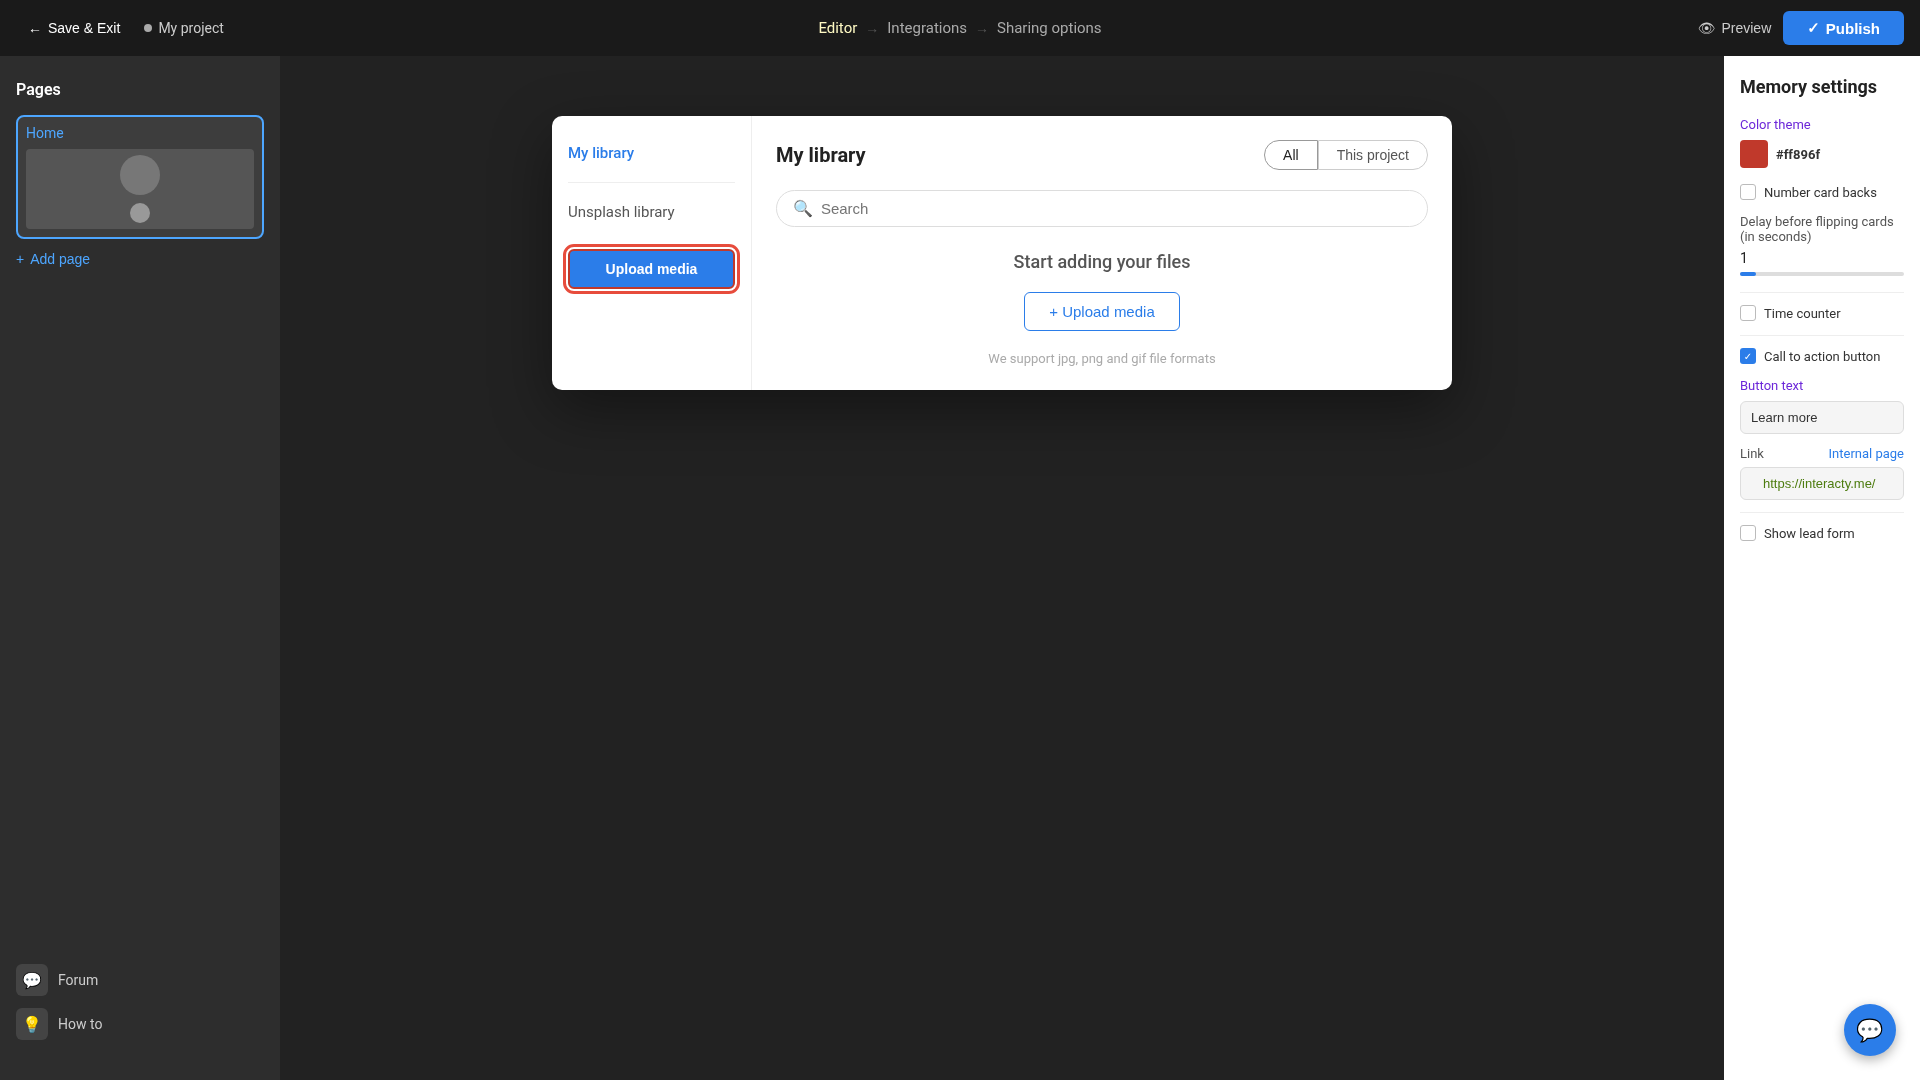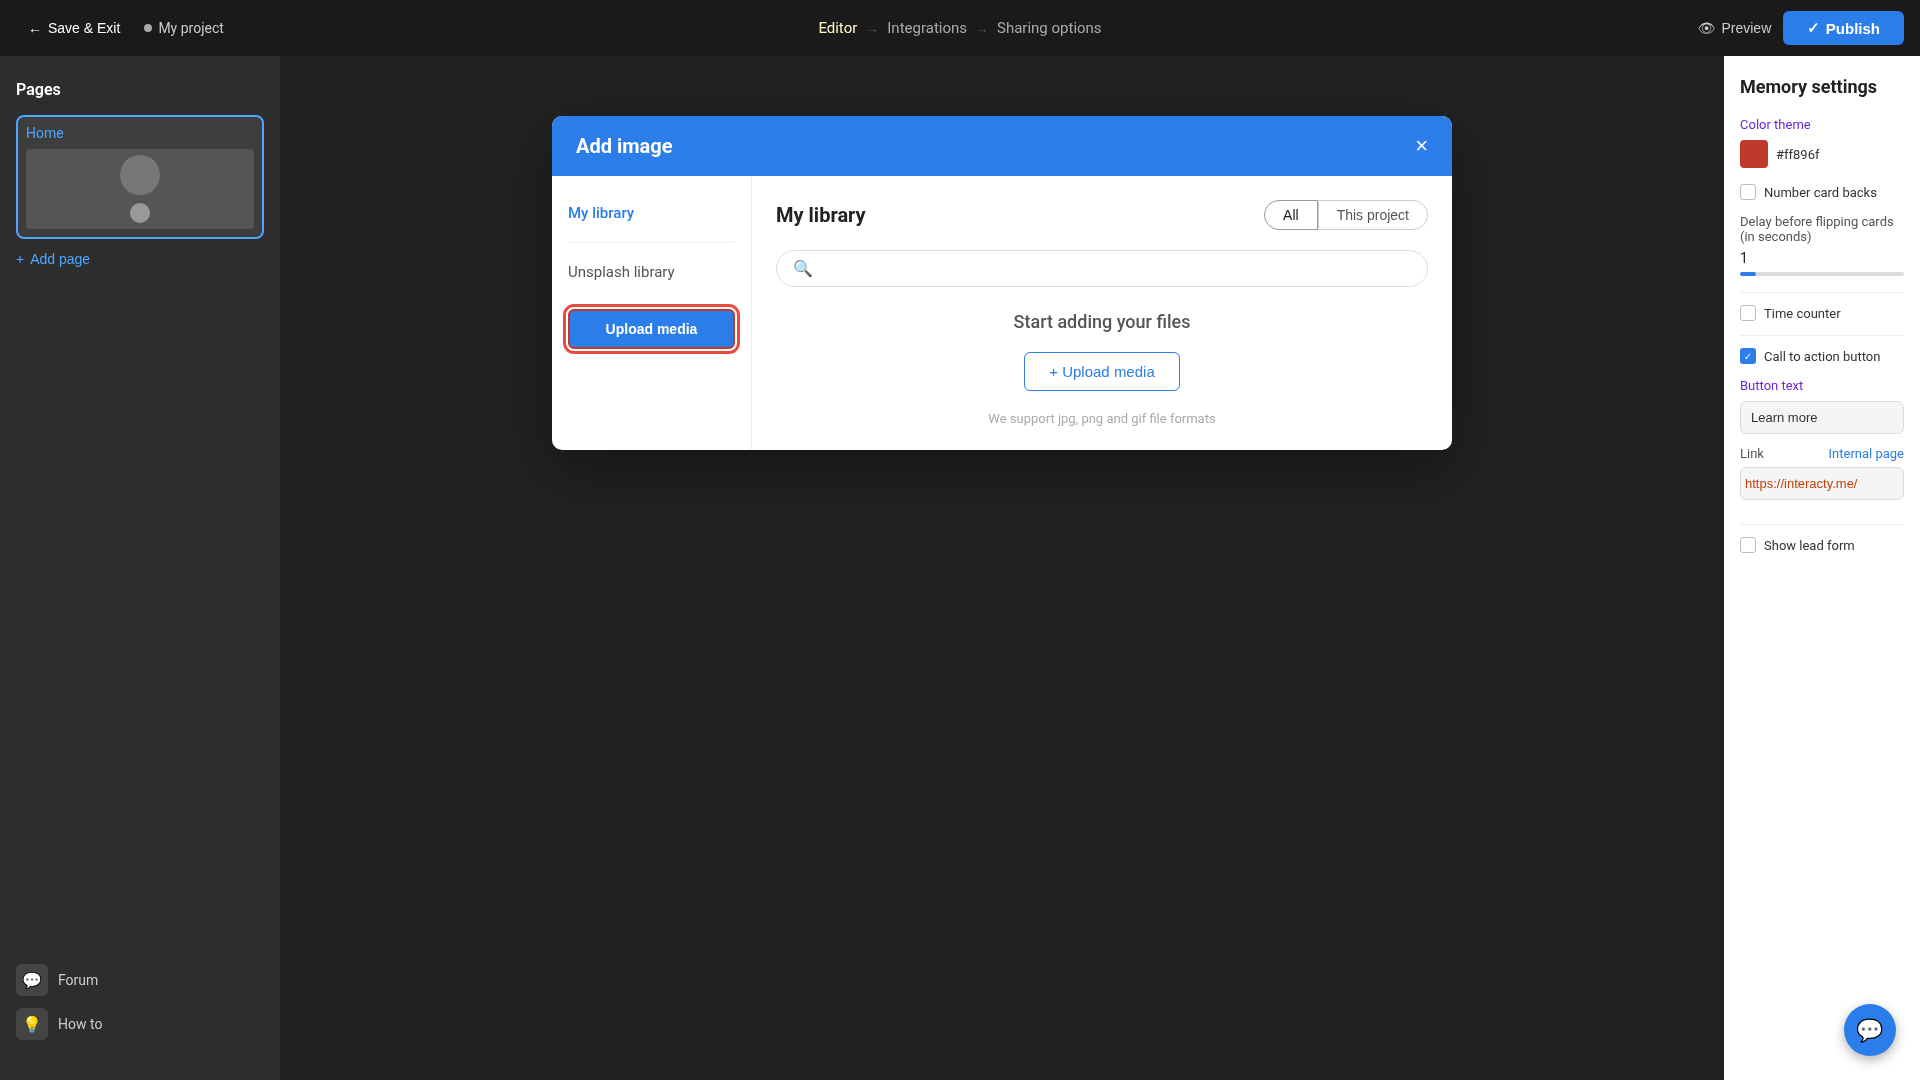--- a/index.html
+++ b/index.html
@@ -208,20 +208,21 @@
     .setting-label {
       font-size: 13px;
       color: #6d28d9;
       margin-bottom: 8px;
     }
     .color-row {
       display: flex;
       align-items: center;
       gap: 8px;
       margin-bottom: 16px;
+      font-weight: bold;
     }
     .color-swatch {
       width: 28px;
       height: 28px;
       border-radius: 4px;
       background: #c0392b;
     }
     .color-value {
       font-size: 13px;
       color: #333;
@@ -309,25 +310,24 @@
     }
     .link-internal {
       font-size: 13px;
       color: #2b7de9;
       cursor: pointer;
     }
     .link-input {
       background: #f5f5f5;
       border: 1px solid #ddd;
       border-radius: 6px;
-      padding: 8px 4px;
-      font-size: 13px;
-      color: #c2410c;
+      padding: 8px 22px;
+      font-size: 13px;
+      color: #4d7c0f;
       width: 100%;
-      margin-bottom: 12px;
     }
 
     
     .overlay {
       position: absolute;
       top: 0; left: 0; right: 0; bottom: 0;
       background: rgba(0,0,0,0.5);
       z-index: 100;
       display: flex;
       align-items: flex-start;
@@ -579,24 +579,20 @@
         <span>How to</span>
       </div>
     </div>
   </div>
 
   <div class="center-content">
 
     <div class="overlay">
       <div class="modal">
 
-        <div class="modal-header">
-          <span class="modal-title">Add image</span>
-          <button class="modal-close-btn">×</button>
-        </div>
 
         <div class="modal-body">
 
           <div class="modal-sidebar">
             <div class="modal-sidebar-item active">My library</div>
             <hr class="modal-sidebar-divider">
             <div class="modal-sidebar-item">Unsplash library</div>
             <button class="modal-sidebar-upload-btn">Upload media</button>
           </div>
 
@@ -605,20 +601,21 @@
             <div class="modal-content-header">
               <span class="modal-content-title">My library</span>
               <div class="filter-buttons">
                 <button class="filter-btn active">All</button>
                 <button class="filter-btn">This project</button>
               </div>
             </div>
 
             <div class="search-bar">
               <span class="search-icon">🔍</span>
+              <input class="search-input" type="text" placeholder="Search" style="">
             </div>
 
             <div class="empty-state">
               <span class="empty-state-text">Start adding your files</span>
               <button class="upload-media-btn">+ Upload media</button>
               <span class="support-text">We support jpg, png and gif file formats</span>
             </div>
 
           </div>
         </div>

